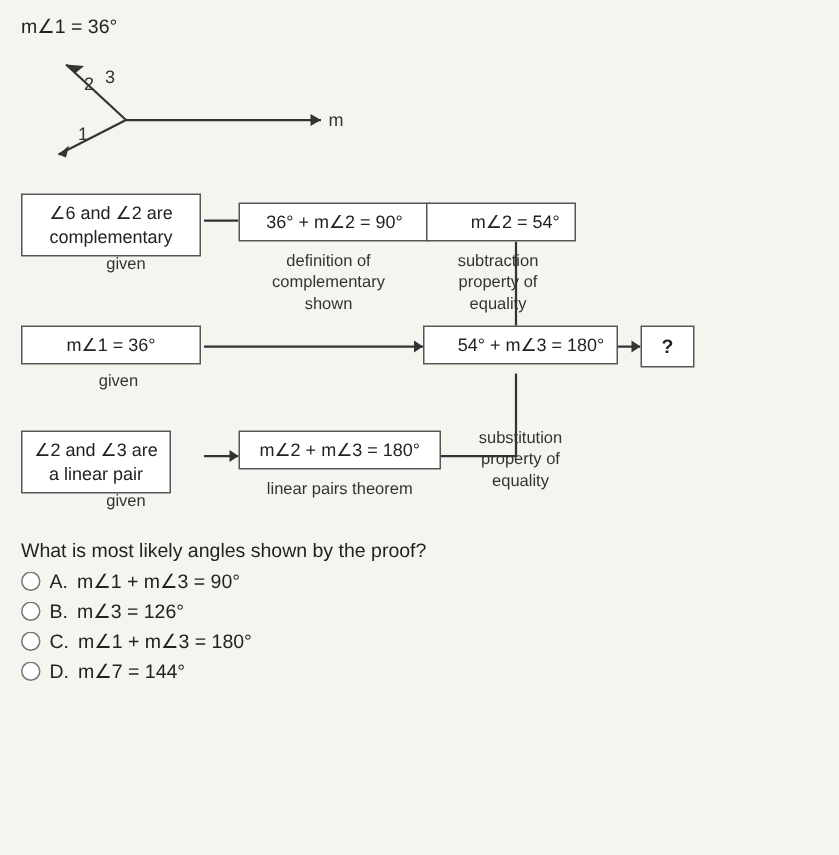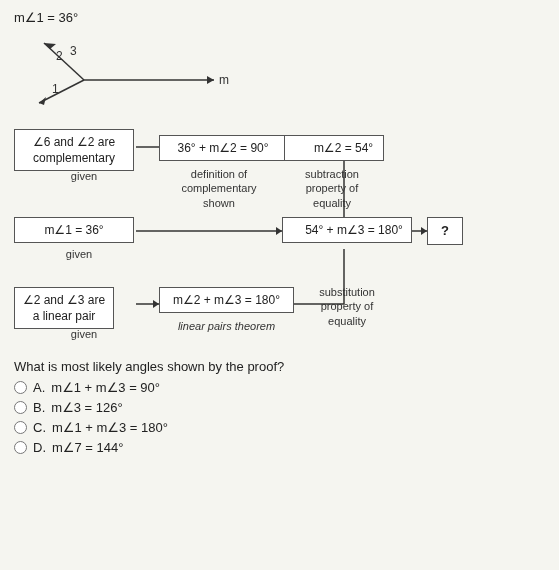--- a/index.html
+++ b/index.html
@@ -174,21 +174,21 @@
     <span>∠2 and ∠3 are</span><br>
     <span>a linear pair</span>
   </div>
   <div class="abs-label" style="left:30px;top:208px;width:80px;">
     <span>given</span>
   </div>
 
   <div class="abs-box" style="left:145px;top:168px;width:135px;">
     <span>m∠2 + m∠3 = 180°</span>
   </div>
-  <div class="abs-label" style="left:145px;top:200px;width:135px;font-style:italic;">
+  <div class="abs-label" style="left:145px;top:200px;width:135px;">
     <span>linear pairs theorem</span>
   </div>
 
 </div>
 
 <div class="question-section">
   <p>What is most likely angles shown by the proof?</p>
 
   <div class="option-row">
     <input type="radio" name="answer" style="">

